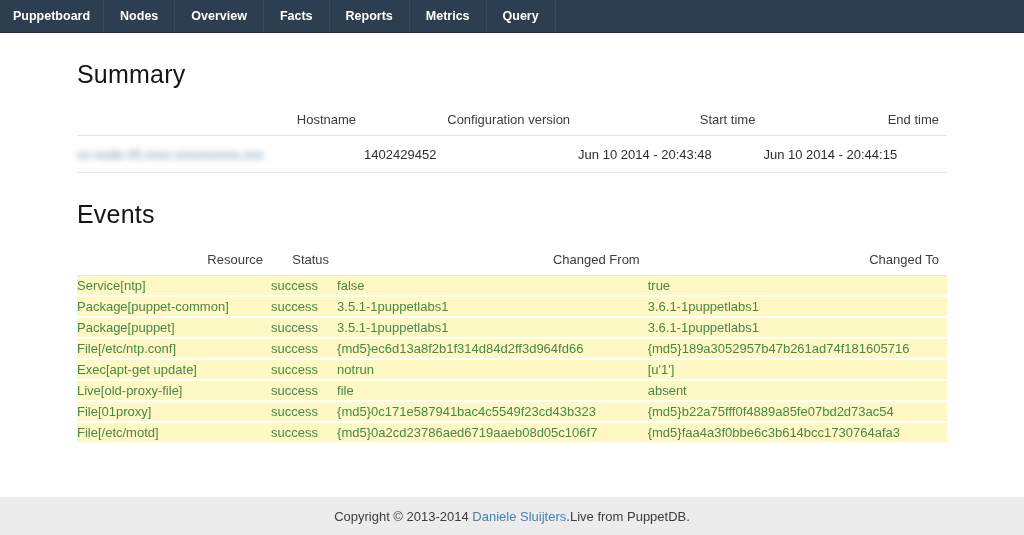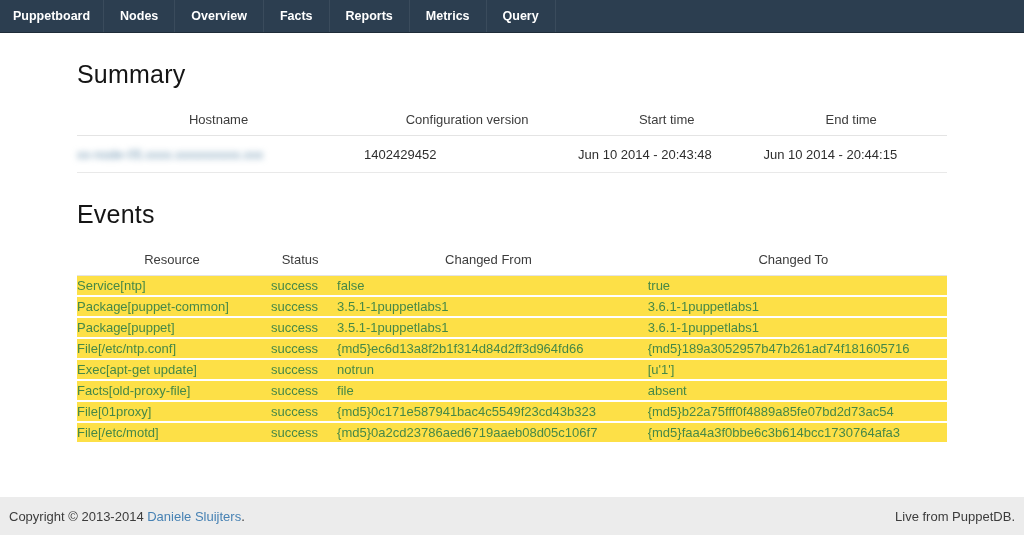--- a/index.html
+++ b/index.html
@@ -46,21 +46,21 @@
   h2 {
     font-size: 25px;
     font-weight: 500;
     color: #151515;
     margin: 27px 0 14px 0;
     letter-spacing: 0.2px;
   }
 
   table { width: 100%; border-collapse: collapse; table-layout: fixed; }
   th {
-    text-align: center;
+    text-align: right;
     font-weight: 400;
     font-size: 13px;
     color: #3c3c3c;
     padding: 9px 8px 8px 0;
     border-bottom: 1px solid #e4e4e4;
     white-space: nowrap;
   }
   th:first-child, td:first-child { padding-left: 4px; }
 
   
@@ -79,41 +79,41 @@
     color: #6d94b0;
     text-decoration: none;
     filter: blur(3px);
   }
 
   
   .events-table td {
     font-size: 13px;
     line-height: 14px;
     padding: 3px 8px 2px 0;
-    background: #fde047;
+    background: #fef9c3;
     color: #468847;
     border-bottom: 2px solid #ffffff;
     white-space: nowrap;
     overflow: hidden;
   }
   .events-table tr:last-child td { border-bottom: none; }
   .col-resource { width: 22.3%; }
   .col-status   { width: 7.6%; }
   .col-from     { width: 35.7%; }
   .col-to       { width: 34.4%; }
   .resource-link { color: #468847; text-decoration: none; }
 
   
   .footer {
     flex-shrink: 0;
     height: 38px;
     background: #ececec;
     display: flex;
     align-items: center;
-    justify-content: space-between;
+    justify-content: center;
     padding: 0 9px;
     font-size: 13px;
     color: #3c3c3c;
     margin-top: 48px;
   }
   .footer a { color: #4782b4; text-decoration: none; }
 </style>
 </head>
 <body>
 
@@ -198,21 +198,21 @@
         <td>{md5}ec6d13a8f2b1f314d84d2ff3d964fd66</td>
         <td>{md5}189a3052957b47b261ad74f181605716</td>
       </tr>
       <tr>
         <td><a href="#" class="resource-link">Exec[apt-get update]</a></td>
         <td>success</td>
         <td>notrun</td>
         <td>[u'1']</td>
       </tr>
       <tr>
-        <td><a href="#" class="resource-link">Facts[old-proxy-file]</a></td>
+        <td><a href="#" class="resource-link">Live[old-proxy-file]</a></td>
         <td>success</td>
         <td>file</td>
         <td>absent</td>
       </tr>
       <tr>
         <td><a href="#" class="resource-link">File[01proxy]</a></td>
         <td>success</td>
         <td>{md5}0c171e587941bac4c5549f23cd43b323</td>
         <td>{md5}b22a75fff0f4889a85fe07bd2d73ac54</td>
       </tr>

